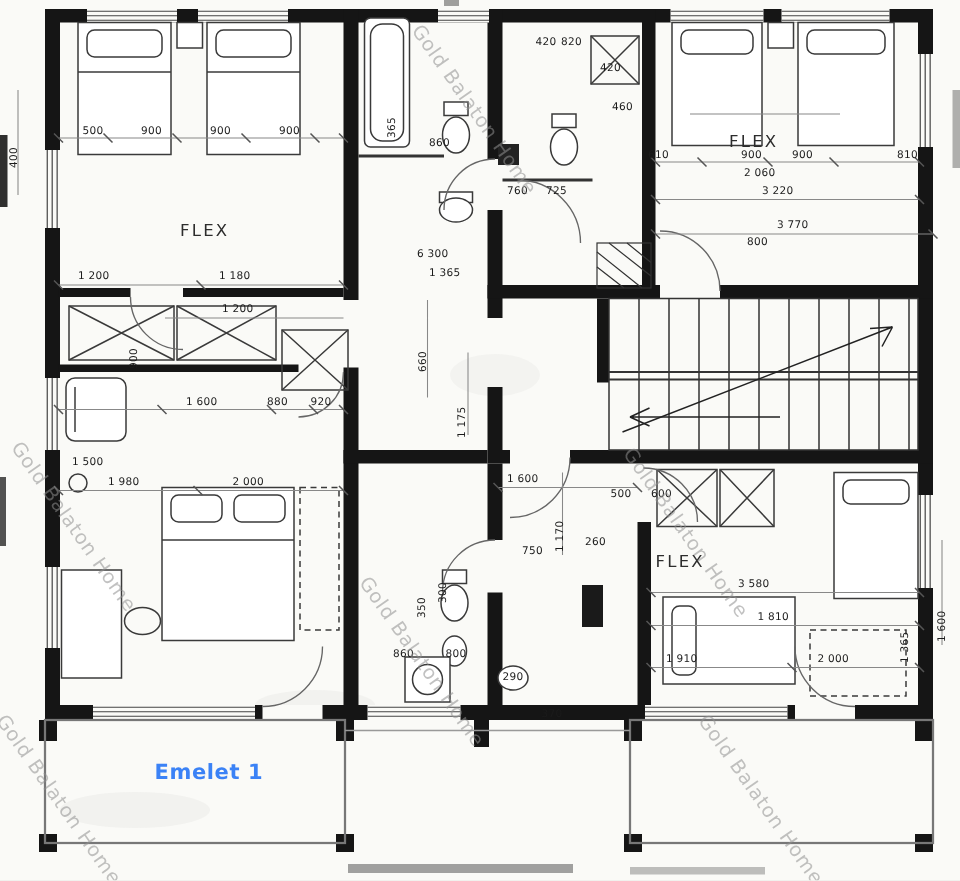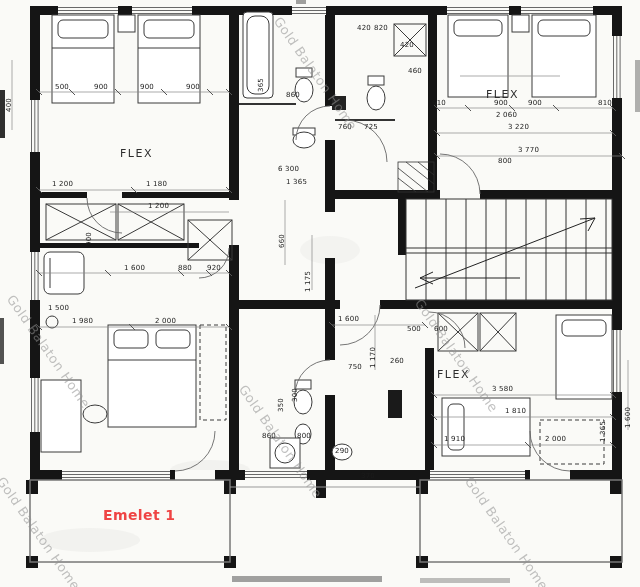--- a/index.html
+++ b/index.html
@@ -14,21 +14,21 @@
     position:absolute;font-size:7px;line-height:1;color:#1b1b1b;
     white-space:nowrap;letter-spacing:.2px;
   }
   .dim.v{transform:rotate(-90deg);transform-origin:0 0;}
   .room-label{
     position:absolute;font-size:11px;letter-spacing:1.5px;color:#2d2d2d;
     white-space:nowrap;
   }
   #title{
     position:absolute;left:103px;top:507px;font-size:14px;font-weight:bold;
-    color:#ef4444;letter-spacing:.4px;
+    color:#3b82f6;letter-spacing:.4px;
   }
   .watermark{
     position:absolute;font-size:13px;color:#909090;opacity:.55;
     transform:rotate(55deg);transform-origin:0 0;white-space:nowrap;
     letter-spacing:.5px;
   }
 </style>
 </head>
 <body>
 

